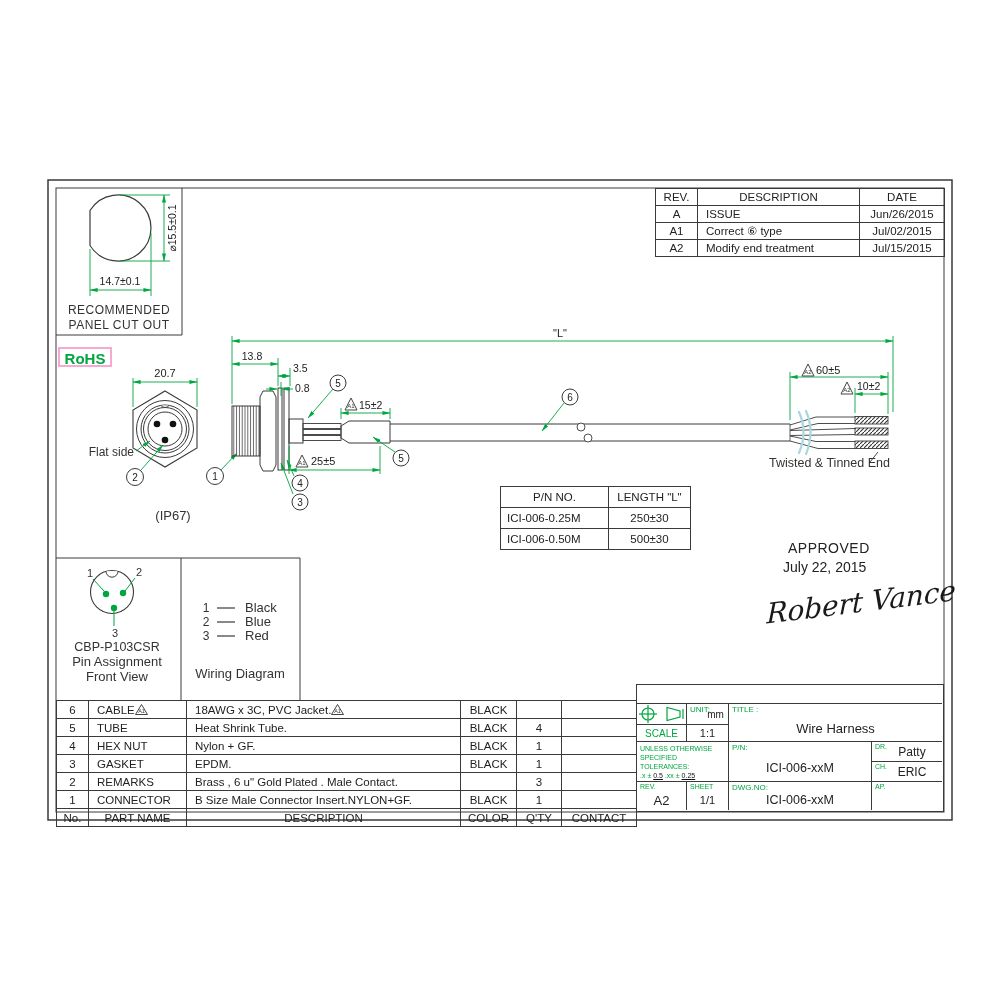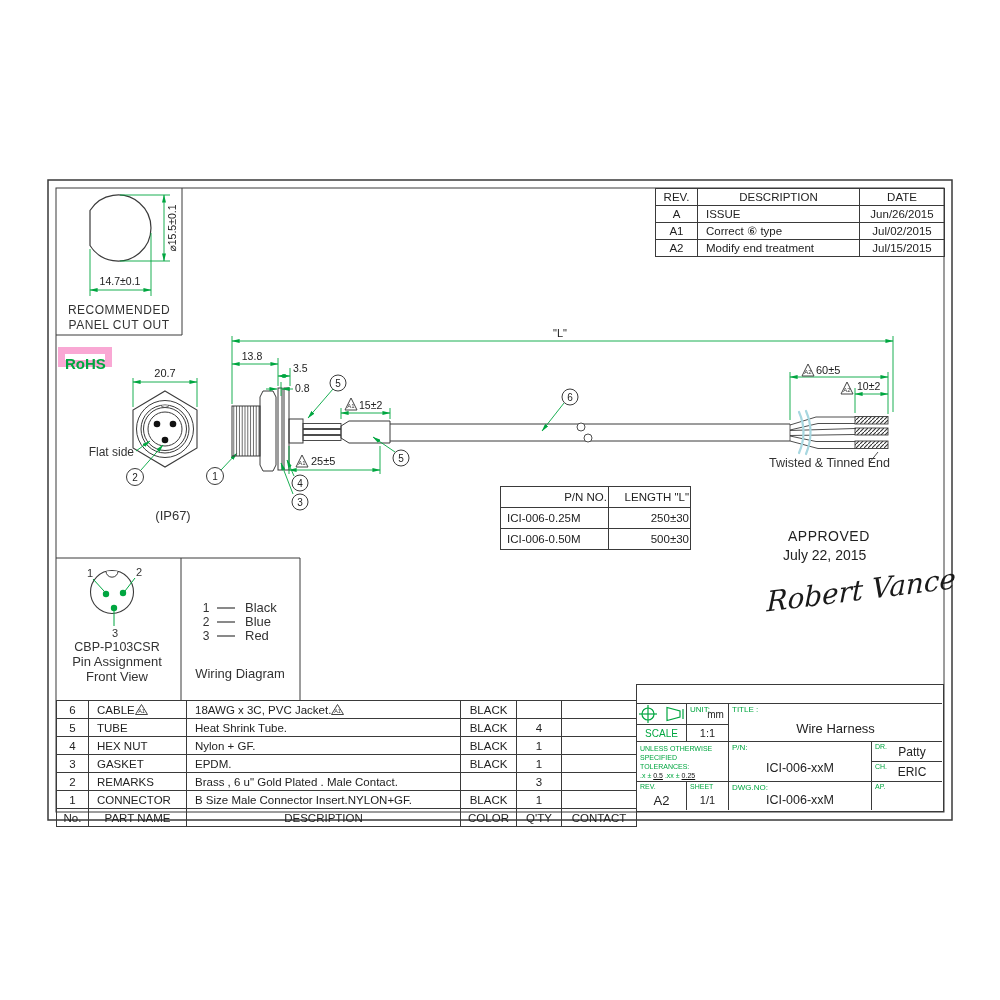--- a/index.html
+++ b/index.html
@@ -8,21 +8,21 @@
   svg text{font-family:"Liberation Sans",sans-serif;}
   
   table{border-collapse:collapse;table-layout:fixed;}
   td,th{border:1px solid #3a3a3a;font-weight:normal;overflow:hidden;white-space:nowrap;}
   
   #rev-table{left:655px;top:188px;width:289px;}
   #rev-table td{height:14px;font-size:11.5px;text-align:center;}
   #rev-table td.dsc{text-align:left;padding-left:8px;}
   
   #pn-table{left:500px;top:486px;width:190px;}
-  #pn-table td{height:18px;font-size:11.5px;text-align:right;}
+  #pn-table td{height:18px;font-size:11.5px;text-align:center;}
   #pn-table td.pn{text-align:left;padding-left:6px;}
   
   #bom-table{left:56px;top:700px;width:580px;}
   #bom-table td{height:15px;font-size:11.5px;text-align:center;}
   #bom-table td.l{text-align:left;padding-left:8px;}
   #bom-table td.l .cellflex{display:flex;align-items:center;}
   #bom-table tr.hdr td{height:15px;}
   .flag{flex:0 0 auto;}
   
   #title-block{left:636px;top:684px;width:308px;height:128px;border:1.5px solid #3a3a3a;box-sizing:border-box;
@@ -30,23 +30,23 @@
   #title-block>div{border-right:1px solid #3a3a3a;border-bottom:1px solid #3a3a3a;box-sizing:border-box;position:relative;overflow:hidden;}
   #title-block>div.nr{border-right:none;}
   #title-block>div.nb{border-bottom:none;}
   .g{color:#00a640;}
   .tl-lbl{position:absolute;left:3px;top:1px;font-size:8px;color:#00a640;}
   .tl-lbl-sm{position:absolute;left:3px;top:1px;font-size:7px;color:#00a640;}
   .cell-center{display:flex;align-items:center;justify-content:center;height:100%;}
   .tol{font-size:7px;line-height:9px;padding:2px 0 0 3px;color:#00a640;}
   .tol b{color:#111;font-weight:normal;text-decoration:underline;}
   
-  #rohs{left:58px;top:347px;width:54px;height:20px;border:7px solid #f9a8d4;color:#00a640;
+  #rohs{left:58px;top:347px;width:54px;height:20px;border:2px solid #f9a8d4;color:#00a640;
     font-size:15px;font-weight:bold;text-align:center;line-height:20px;box-sizing:border-box;}
-  #approved{left:770px;top:528px;width:200px;}
+  #approved{left:770px;top:540px;width:200px;}
   #approved .ap1{font-size:14px;margin-left:18px;letter-spacing:.5px;}
   #approved .ap2{font-size:14px;margin-left:13px;margin-top:3px;}
   #signature{font-family:"DejaVu Serif",serif;font-style:italic;font-size:28px;color:#1a1a1a;
     transform:rotate(-7deg) skewX(-8deg);margin:10px 0 0 -4px;letter-spacing:0px;}
 </style>
 </head>
 <body>
 
 <svg class="abs" style="left:0;top:0" width="1000" height="1000" viewBox="0 0 1000 1000">
   <defs>

